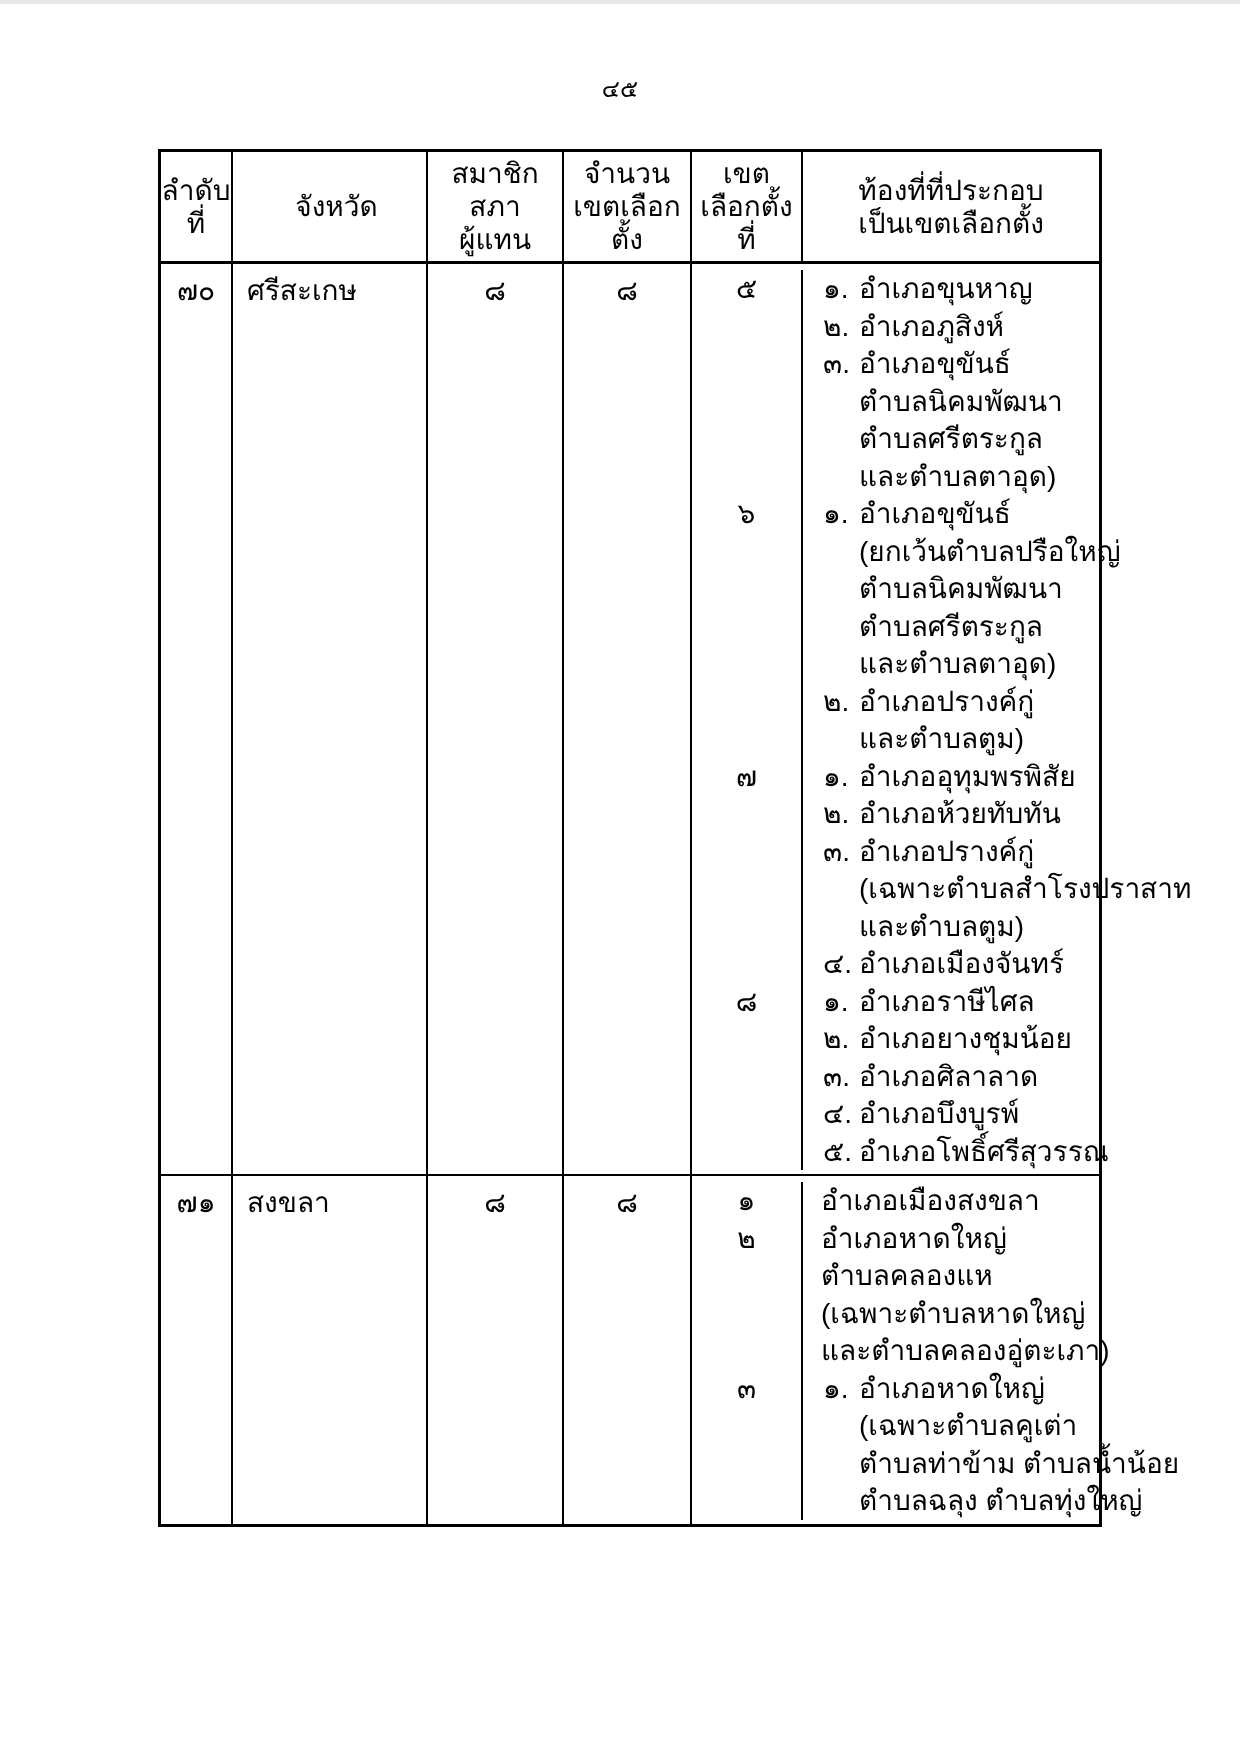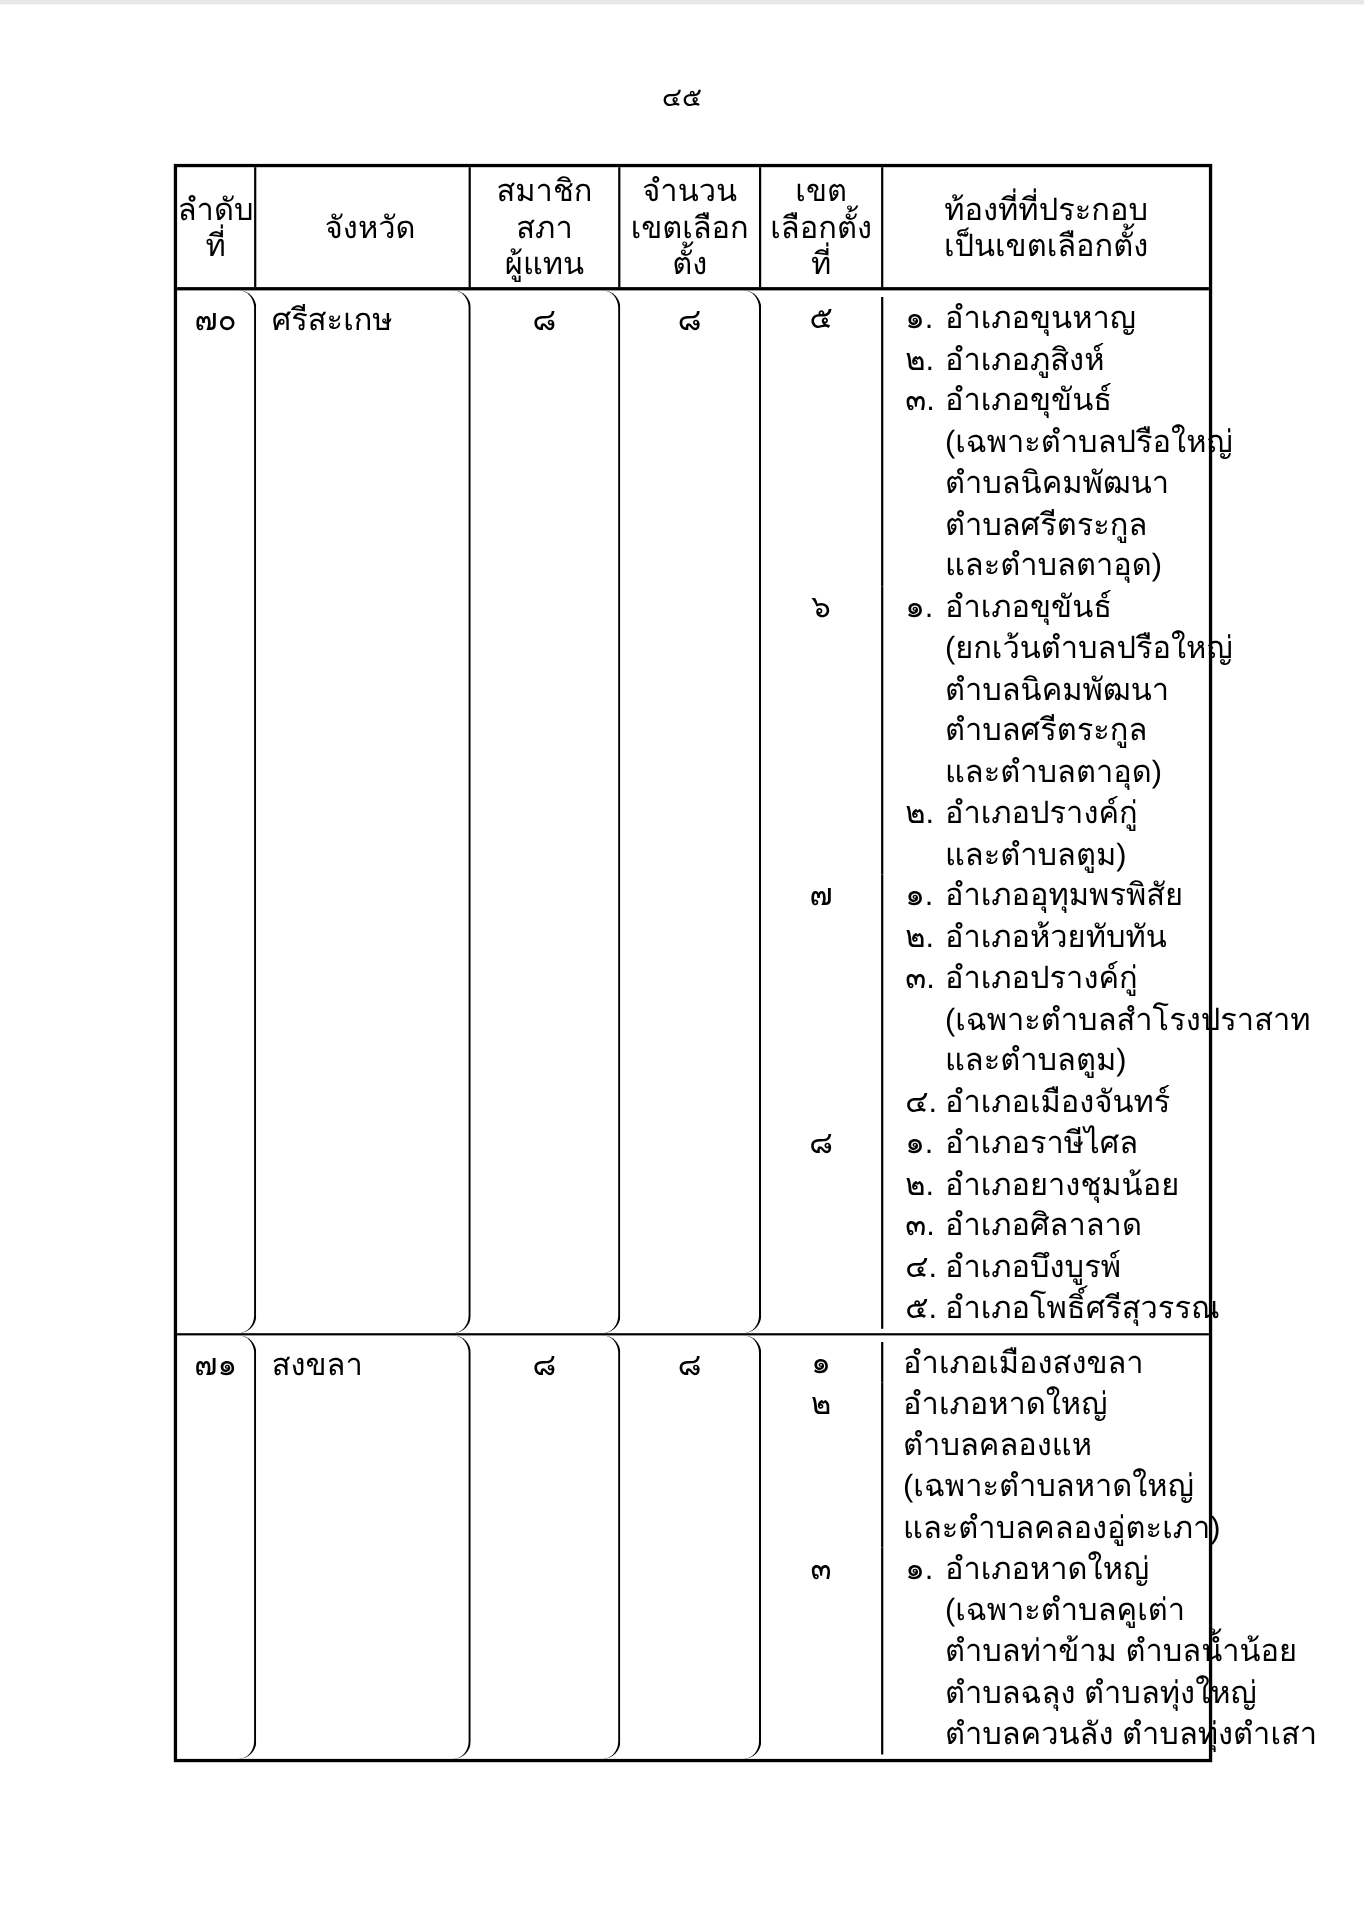--- a/index.html
+++ b/index.html
@@ -37,21 +37,20 @@
     box-sizing:border-box;
     overflow:hidden;
   }
   .tr { display:flex; border-bottom:2px solid #000; box-sizing:border-box; }
   .tr:last-child { border-bottom:none; }
   .td {
     border-right:2px solid #000;
     box-sizing:border-box;
     padding-top:8px;
     line-height:37.5px;
-    border-radius:16px;
   }
   .c1 { flex:0 0 72px;  width:72px;  text-align:center; }
   .c2 { flex:0 0 195px; width:195px; padding-left:14px; }
   .c3 { flex:0 0 136px; width:136px; text-align:center; }
   .c4 { flex:0 0 128px; width:128px; text-align:center; }
   .c5 { flex:0 0 111px; width:111px; }
   .c56 { flex:1; border-right:none; padding:6px 0 4px 0; }
   .district-block { display:flex; align-items:stretch; }
   .dno {
     flex:0 0 111px; width:111px;
@@ -103,21 +102,20 @@
                   <span class="txt">อำเภอขุนหาญ</span>
                 </div>
                 <div class="line numbered">
                   <span class="num">๒.</span>
                   <span class="txt">อำเภอภูสิงห์</span>
                 </div>
                 <div class="line numbered">
                   <span class="num">๓.</span>
                   <span class="txt">อำเภอขุขันธ์</span>
                 </div>
-                <div class="line cont"><span class="txt">(เฉพาะตำบลปรือใหญ่</span></div>
                 <div class="line cont"><span class="txt">ตำบลนิคมพัฒนา</span></div>
                 <div class="line cont"><span class="txt">ตำบลศรีตระกูล</span></div>
                 <div class="line cont"><span class="txt">และตำบลตาอุด)</span></div>
               </div>
             </div>
             <div class="district-block">
               <div class="dno">๖</div>
               <div class="areas">
                 <div class="line numbered">
                   <span class="num">๑.</span>
@@ -208,20 +206,19 @@
             <div class="district-block">
               <div class="dno">๓</div>
               <div class="areas">
                 <div class="line numbered">
                   <span class="num">๑.</span>
                   <span class="txt">อำเภอหาดใหญ่</span>
                 </div>
                 <div class="line cont"><span class="txt">(เฉพาะตำบลคูเต่า</span></div>
                 <div class="line cont"><span class="txt">ตำบลท่าข้าม ตำบลน้ำน้อย</span></div>
                 <div class="line cont"><span class="txt">ตำบลฉลุง ตำบลทุ่งใหญ่</span></div>
-                <div class="line cont"><span class="txt">ตำบลควนลัง ตำบลทุ่งตำเสา</span></div>
               </div>
             </div>
           </div>
         </div>
       </div>
   </div>
 </div>
 
 </body></html>

